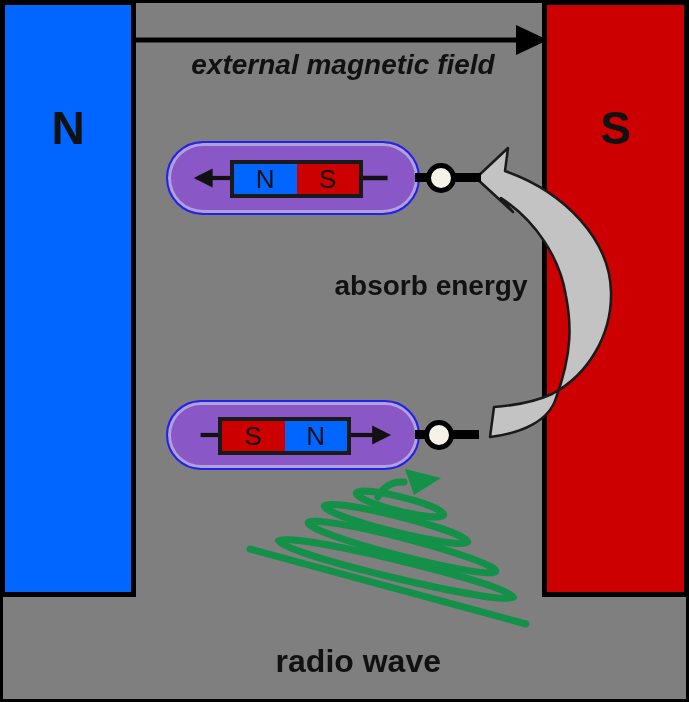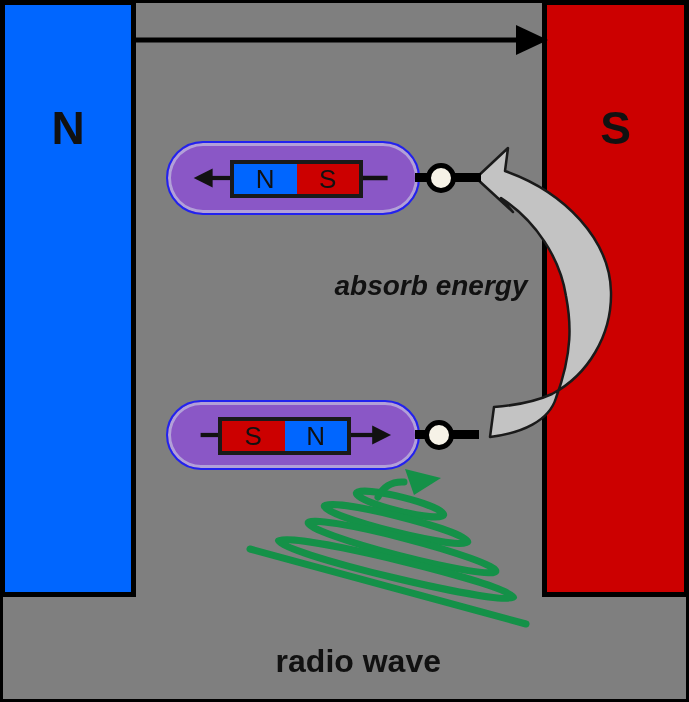--- a/index.html
+++ b/index.html
@@ -16,21 +16,21 @@
     position:absolute;left:0;right:0;top:100px;text-align:center;
     font-size:46px;font-weight:700;color:#111;line-height:1;
   }
   
   .overlay{position:absolute;left:0;top:0;width:683px;height:696px;pointer-events:none;}
   
   .lbl{position:absolute;color:#111;}
   .field-label{left:150px;top:46px;width:380px;text-align:center;
     font-size:28px;font-style:italic;font-weight:700;}
   .energy-label{left:318px;top:267px;width:220px;text-align:center;
-    font-size:28px;font-style:italic;font-weight:700;}
+    font-size:28px;font-weight:700;}
   .wave-label{left:238px;top:640px;width:200px;text-align:right;
     font-size:32px;font-weight:800;}
   
   .capsule{
     position:absolute;width:254px;height:74px;border-radius:37px;
     border:2px solid #2222ee;background:#8a57c6;
     box-shadow:inset 0 0 0 3px #b2a0d8;
   }
   .capsule-upper{left:163px;top:138px;}
   .capsule-lower{left:163px;top:397px;height:70px;}
@@ -123,16 +123,17 @@
       </div>
       <div class="half" style="background-color: rgb(0, 102, 255);">
         <span>N</span>
       </div>
     </div>
   </div>
   <div class="nub" style="left:412px;top:427px;width:14px;"></div>
   <div class="knob" style="left: 421px; top: 417px; background-color: rgb(246, 242, 231);"></div>
   <div class="nub" style="left:448px;top:427px;width:28px;"></div>
 
+  <div class="lbl field-label">external magnetic field</div>
   <div class="lbl energy-label">absorb energy</div>
   <div class="lbl wave-label">radio wave</div>
 
 </div>
 
 </body></html>

